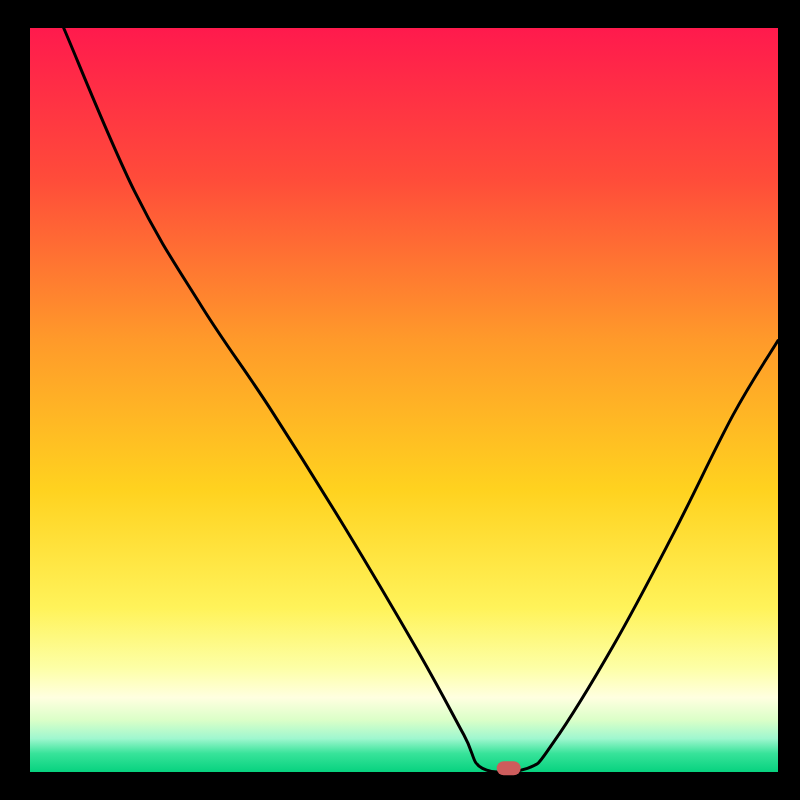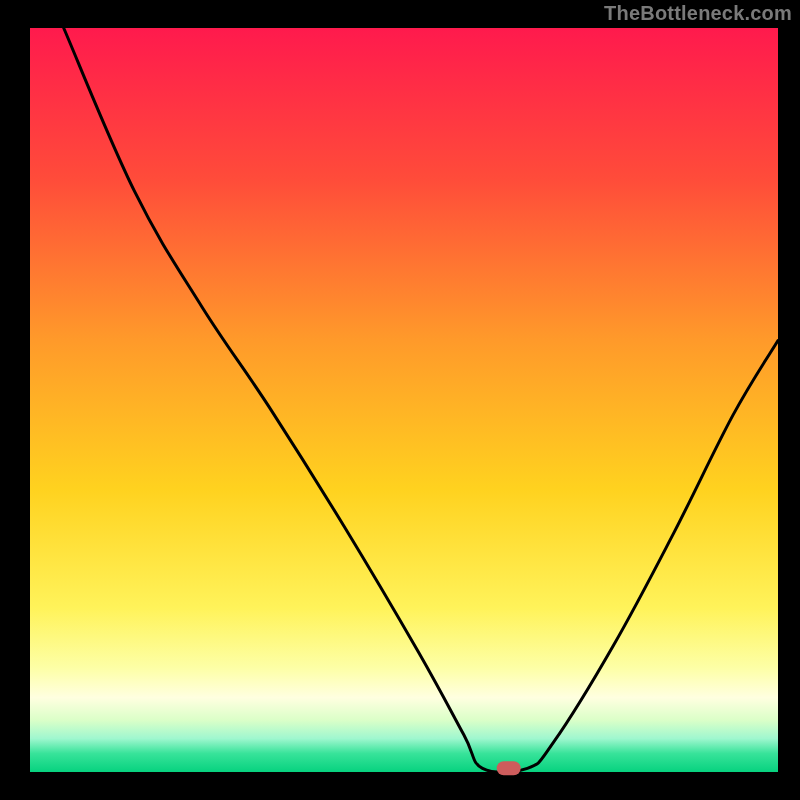--- a/index.html
+++ b/index.html
@@ -30,21 +30,20 @@
   svg {
     position: absolute;
     left: 0;
     top: 0;
   }
 </style>
 </head>
 <body>
 
 <div class="frame">
-  <div class="watermark">TheBottleneck.com</div>
 
   <svg id="plot" width="800" height="800">
       <defs>
         <linearGradient id="bg-grad" x1="0" y1="0" x2="0" y2="1">
           <stop offset="0%" stop-color="#ff1a4d"></stop>
           <stop offset="20%" stop-color="#ff4b3a"></stop>
           <stop offset="42%" stop-color="#ff9a2a"></stop>
           <stop offset="62%" stop-color="#ffd21f"></stop>
           <stop offset="78%" stop-color="#fff35a"></stop>
           <stop offset="86%" stop-color="#fdffa6"></stop>

